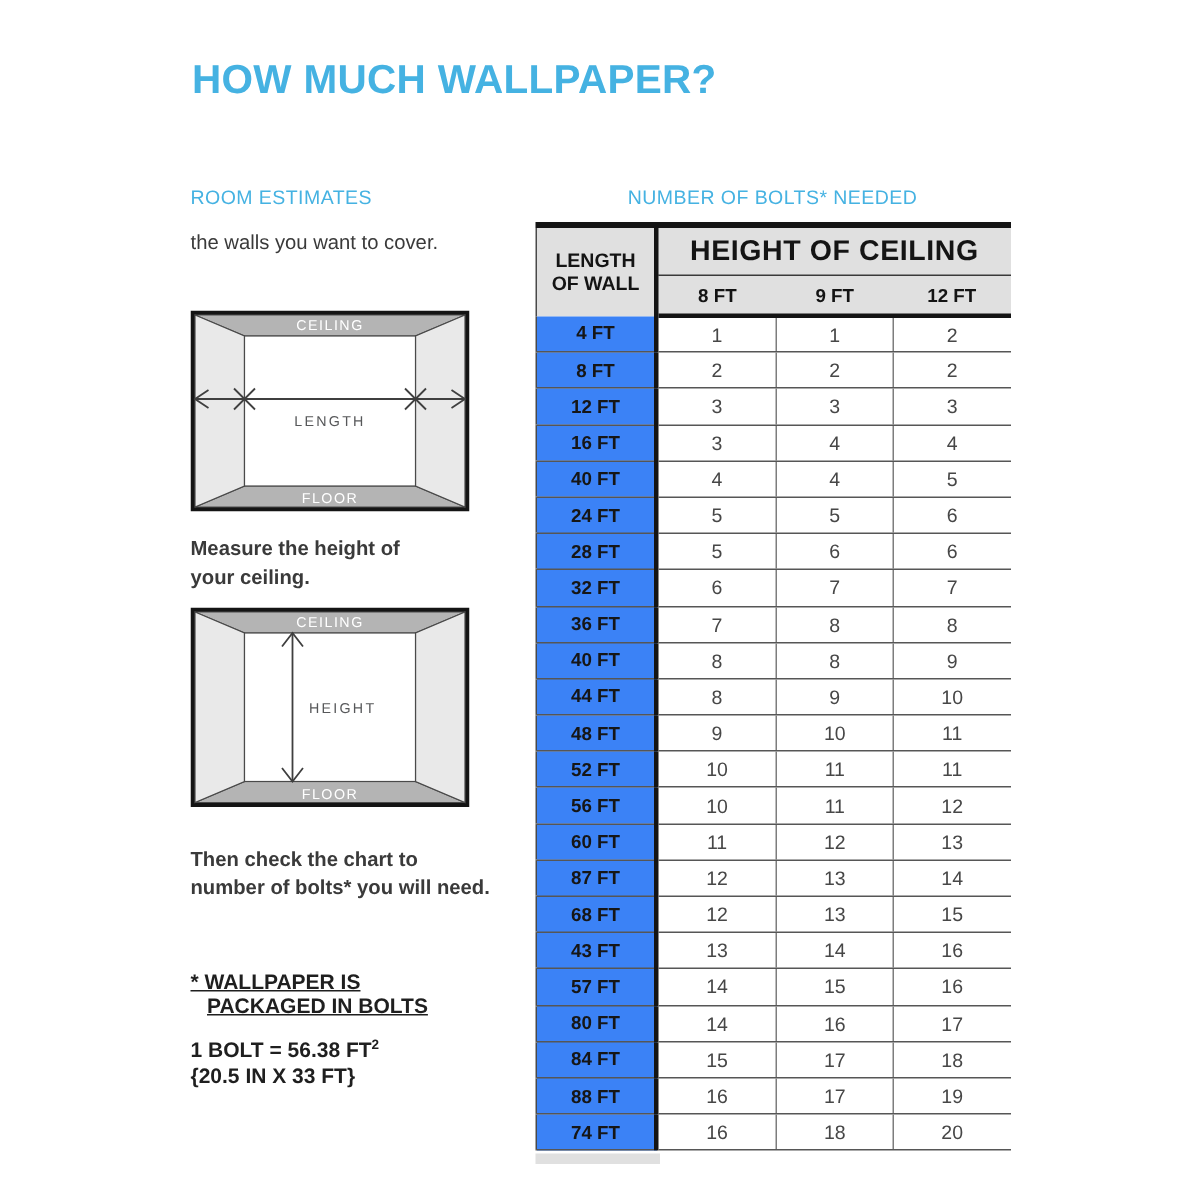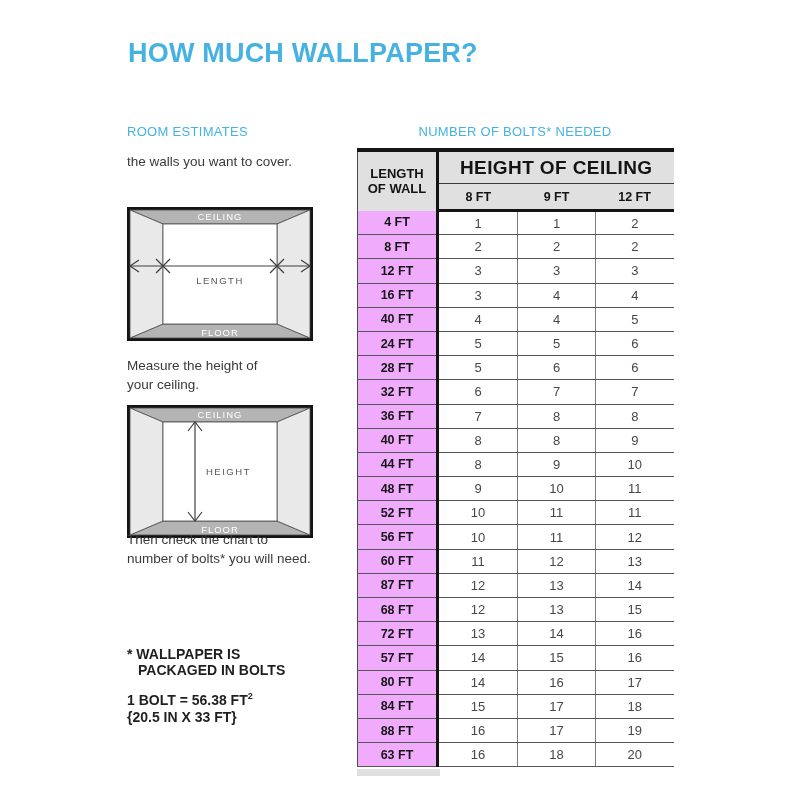--- a/index.html
+++ b/index.html
@@ -8,44 +8,44 @@
 
   .main-title{position:absolute;left:128px;top:27px;font-size:27px;font-weight:bold;
               color:#45b2e2;letter-spacing:.2px;}
 
   .sec-title{position:absolute;font-size:13px;font-weight:normal;color:#45b2e2;letter-spacing:.3px;}
   .sec-title.left{left:127px;top:113px;}
   .sec-title.table{left:357px;top:113px;width:316px;text-align:center;}
 
   .para{position:absolute;left:127px;font-size:13.5px;line-height:19px;color:#3a3a3a;}
   .para1{top:141px;}
-  .para2{top:345px;}
-  .para3{top:519px;}
+  .para2{top:345px;font-weight:bold;}
+  .para3{top:552px;font-weight:bold;}
 
   .diagram{position:absolute;left:127px;}
   .diagram1{top:196px;}
   .diagram2{top:394px;}
 
   .footnote{position:absolute;left:127px;top:635px;font-size:14px;font-weight:bold;
-            color:#1f1f1f;line-height:16px;}
+            color:#1f1f1f;line-height:16px;text-decoration:underline;}
   .footnote .line2{padding-left:11px;}
   .boltspec{position:absolute;left:127px;top:677px;font-size:14px;font-weight:bold;
             color:#1f1f1f;line-height:17px;}
   .boltspec sup{font-size:9px;}
 
   .bolts-table{position:absolute;left:357px;top:137px;width:316px;
                border-collapse:collapse;table-layout:fixed;
                border-top:4px solid #141414;border-left:1px solid #4a4a4a;}
   .bolts-table th,.bolts-table td{padding:0;text-align:center;vertical-align:middle;}
   .bolts-table thead th{background:#e0e0e0;color:#141414;}
   th.corner{border-right:3px solid #141414;font-size:13px;line-height:15px;white-space:pre-line;}
   th.group{height:31px;border-bottom:1px solid #3a3a3a;font-size:19px;letter-spacing:.4px;}
   tr.sub th{height:25px;border-bottom:3px solid #141414;font-size:12.5px;}
   .bolts-table tbody tr{height:24.2px;}
-  .bolts-table tbody th{background:#f0abfc;border-right:3px solid #141414;
+  .bolts-table tbody th{background:#3b82f6;border-right:3px solid #141414;
                         border-bottom:1px solid #565656;font-size:12.5px;color:#161616;}
   .bolts-table tbody td{border-bottom:1px solid #565656;font-size:13px;font-weight:normal;
                         color:#474747;background:#ffffff;}
   .bolts-table tbody td + td{border-left:1px solid #7d7d7d;}
   .table-stub{position:absolute;left:357px;top:758px;width:83px;height:7px;background:#e0e0e0;}
 
   svg text{font-family:"Liberation Sans","DejaVu Sans",sans-serif;}
 </style>
 </head>
 <body>
@@ -236,21 +236,21 @@
           <td>13</td>
           <td>14</td>
         </tr>
         <tr>
           <th>68 FT</th>
           <td>12</td>
           <td>13</td>
           <td>15</td>
         </tr>
         <tr>
-          <th>72 FT</th>
+          <th>43 FT</th>
           <td>13</td>
           <td>14</td>
           <td>16</td>
         </tr>
         <tr>
           <th>57 FT</th>
           <td>14</td>
           <td>15</td>
           <td>16</td>
         </tr>
@@ -266,21 +266,21 @@
           <td>17</td>
           <td>18</td>
         </tr>
         <tr>
           <th>88 FT</th>
           <td>16</td>
           <td>17</td>
           <td>19</td>
         </tr>
         <tr>
-          <th>63 FT</th>
+          <th>74 FT</th>
           <td>16</td>
           <td>18</td>
           <td>20</td>
         </tr>
       </tbody>
   </table>
   <div class="table-stub"></div>
 
 </div>
 

